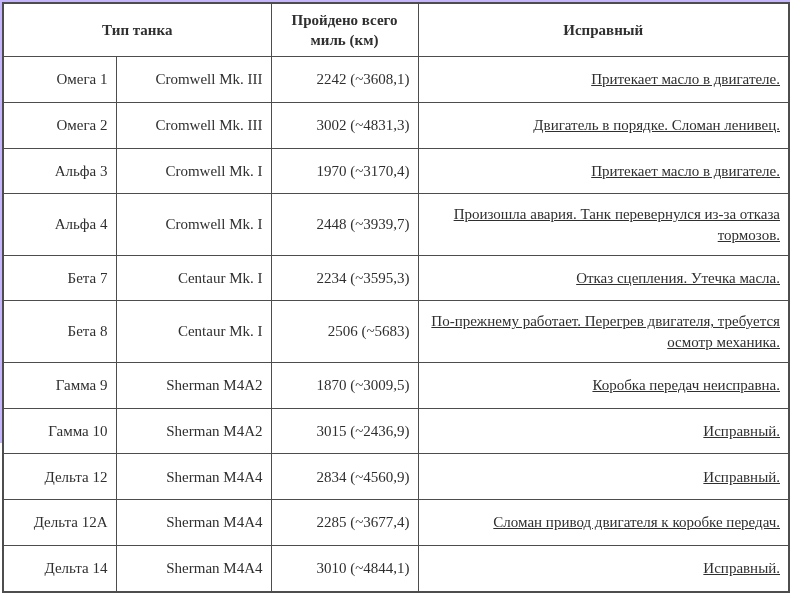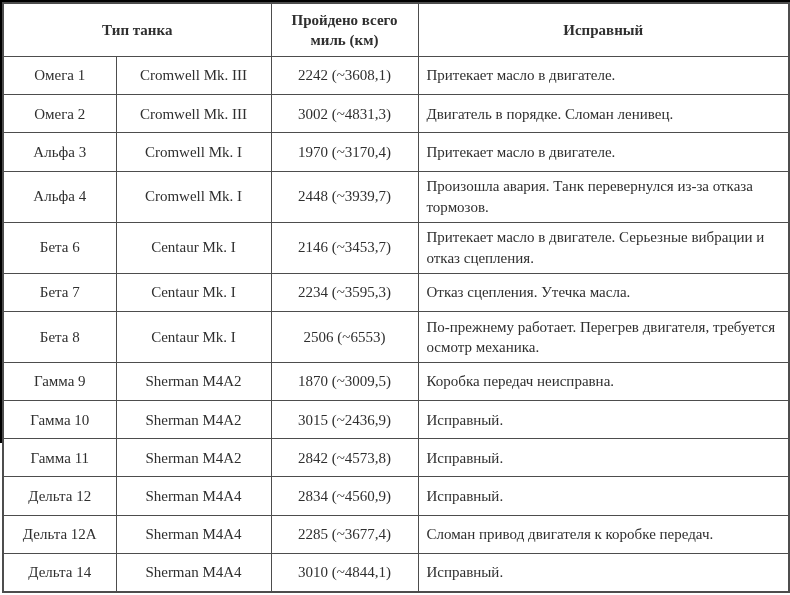--- a/index.html
+++ b/index.html
@@ -9,21 +9,21 @@
     width: 790px;
     height: 595px;
     overflow: hidden;
     font-family: "Liberation Serif", "DejaVu Serif", serif;
   }
   .page {
     box-sizing: border-box;
     width: 790px;
     height: 443px;
     padding: 2px;
-    background: #000000;
+    background: #c4b5fd;
   }
   table.tank-table {
     width: 786px;
     height: 591px;
     border-collapse: collapse;
     table-layout: fixed;
     background: #ffffff;
   }
   table.tank-table col.c-name    { width: 113px; }
   table.tank-table col.c-model   { width: 155px; }
@@ -44,29 +44,30 @@
     border: 2px solid #4d4d4d;
   }
   table.tank-table th {
     font-weight: bold;
     text-align: center;
     vertical-align: middle;
     height: 44px;
     padding: 4px 14px;
   }
   td.cell-center {
-    text-align: center;
+    text-align: right;
     vertical-align: middle;
     height: 28px;
   }
   td.cell-note {
-    text-align: left;
+    text-align: right;
     vertical-align: middle;
     padding-left: 11px;
     padding-right: 10px;
+    text-decoration: underline;
   }
 </style>
 </head>
 <body>
 
 <div class="page">
   <table class="tank-table">
     <colgroup>
       <col class="c-name">
       <col class="c-model">
@@ -99,53 +100,41 @@
           <td class="cell-center">1970 (~3170,4)</td>
           <td class="cell-note">Притекает масло в двигателе.</td>
         </tr>
         <tr>
           <td class="cell-center">Альфа 4</td>
           <td class="cell-center">Cromwell Mk. I</td>
           <td class="cell-center">2448 (~3939,7)</td>
           <td class="cell-note">Произошла авария. Танк перевернулся из-за отказа тормозов.</td>
         </tr>
         <tr>
-          <td class="cell-center">Бета 6</td>
-          <td class="cell-center">Centaur Mk. I</td>
-          <td class="cell-center">2146 (~3453,7)</td>
-          <td class="cell-note">Притекает масло в двигателе. Серьезные вибрации и отказ сцепления.</td>
-        </tr>
-        <tr>
           <td class="cell-center">Бета 7</td>
           <td class="cell-center">Centaur Mk. I</td>
           <td class="cell-center">2234 (~3595,3)</td>
           <td class="cell-note">Отказ сцепления. Утечка масла.</td>
         </tr>
         <tr>
           <td class="cell-center">Бета 8</td>
           <td class="cell-center">Centaur Mk. I</td>
-          <td class="cell-center">2506 (~6553)</td>
+          <td class="cell-center">2506 (~5683)</td>
           <td class="cell-note">По-прежнему работает. Перегрев двигателя, требуется осмотр механика.</td>
         </tr>
         <tr>
           <td class="cell-center">Гамма 9</td>
           <td class="cell-center">Sherman M4A2</td>
           <td class="cell-center">1870 (~3009,5)</td>
           <td class="cell-note">Коробка передач неисправна.</td>
         </tr>
         <tr>
           <td class="cell-center">Гамма 10</td>
           <td class="cell-center">Sherman M4A2</td>
           <td class="cell-center">3015 (~2436,9)</td>
-          <td class="cell-note">Исправный.</td>
-        </tr>
-        <tr>
-          <td class="cell-center">Гамма 11</td>
-          <td class="cell-center">Sherman M4A2</td>
-          <td class="cell-center">2842 (~4573,8)</td>
           <td class="cell-note">Исправный.</td>
         </tr>
         <tr>
           <td class="cell-center">Дельта 12</td>
           <td class="cell-center">Sherman M4A4</td>
           <td class="cell-center">2834 (~4560,9)</td>
           <td class="cell-note">Исправный.</td>
         </tr>
         <tr>
           <td class="cell-center">Дельта 12А</td>

